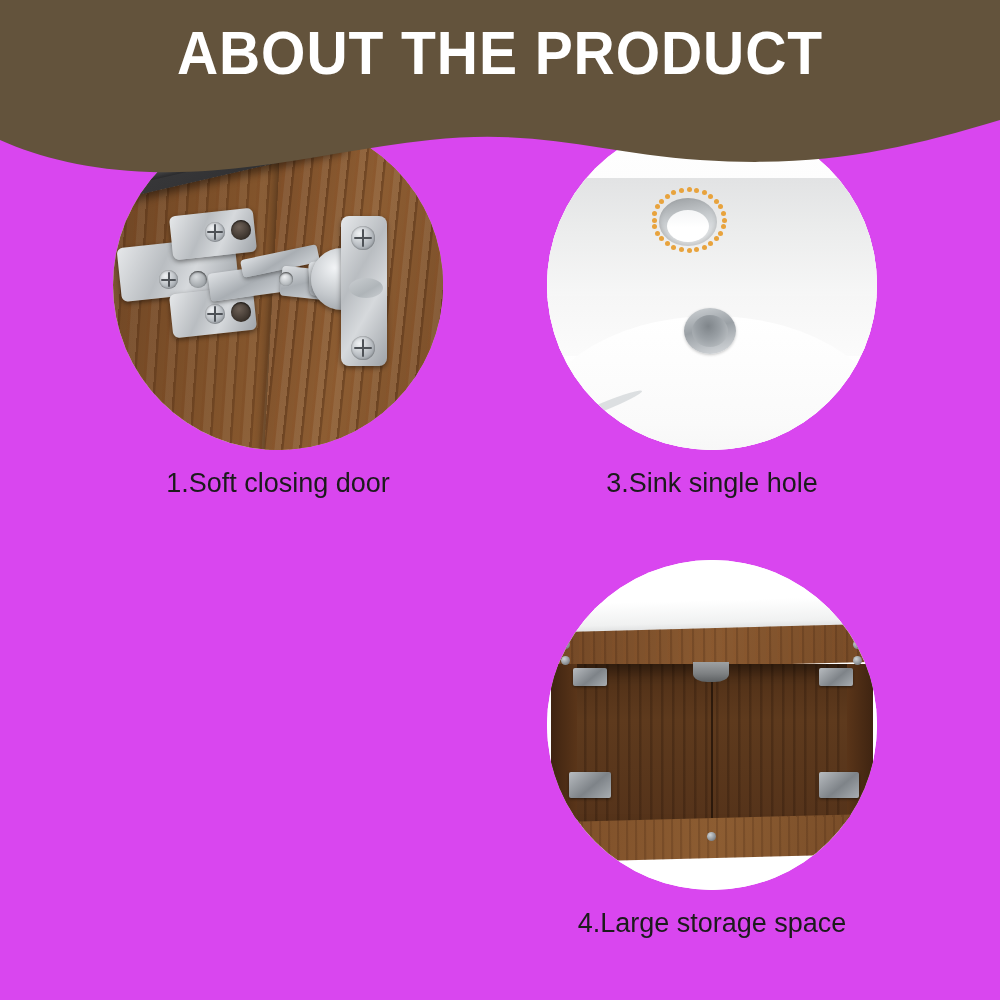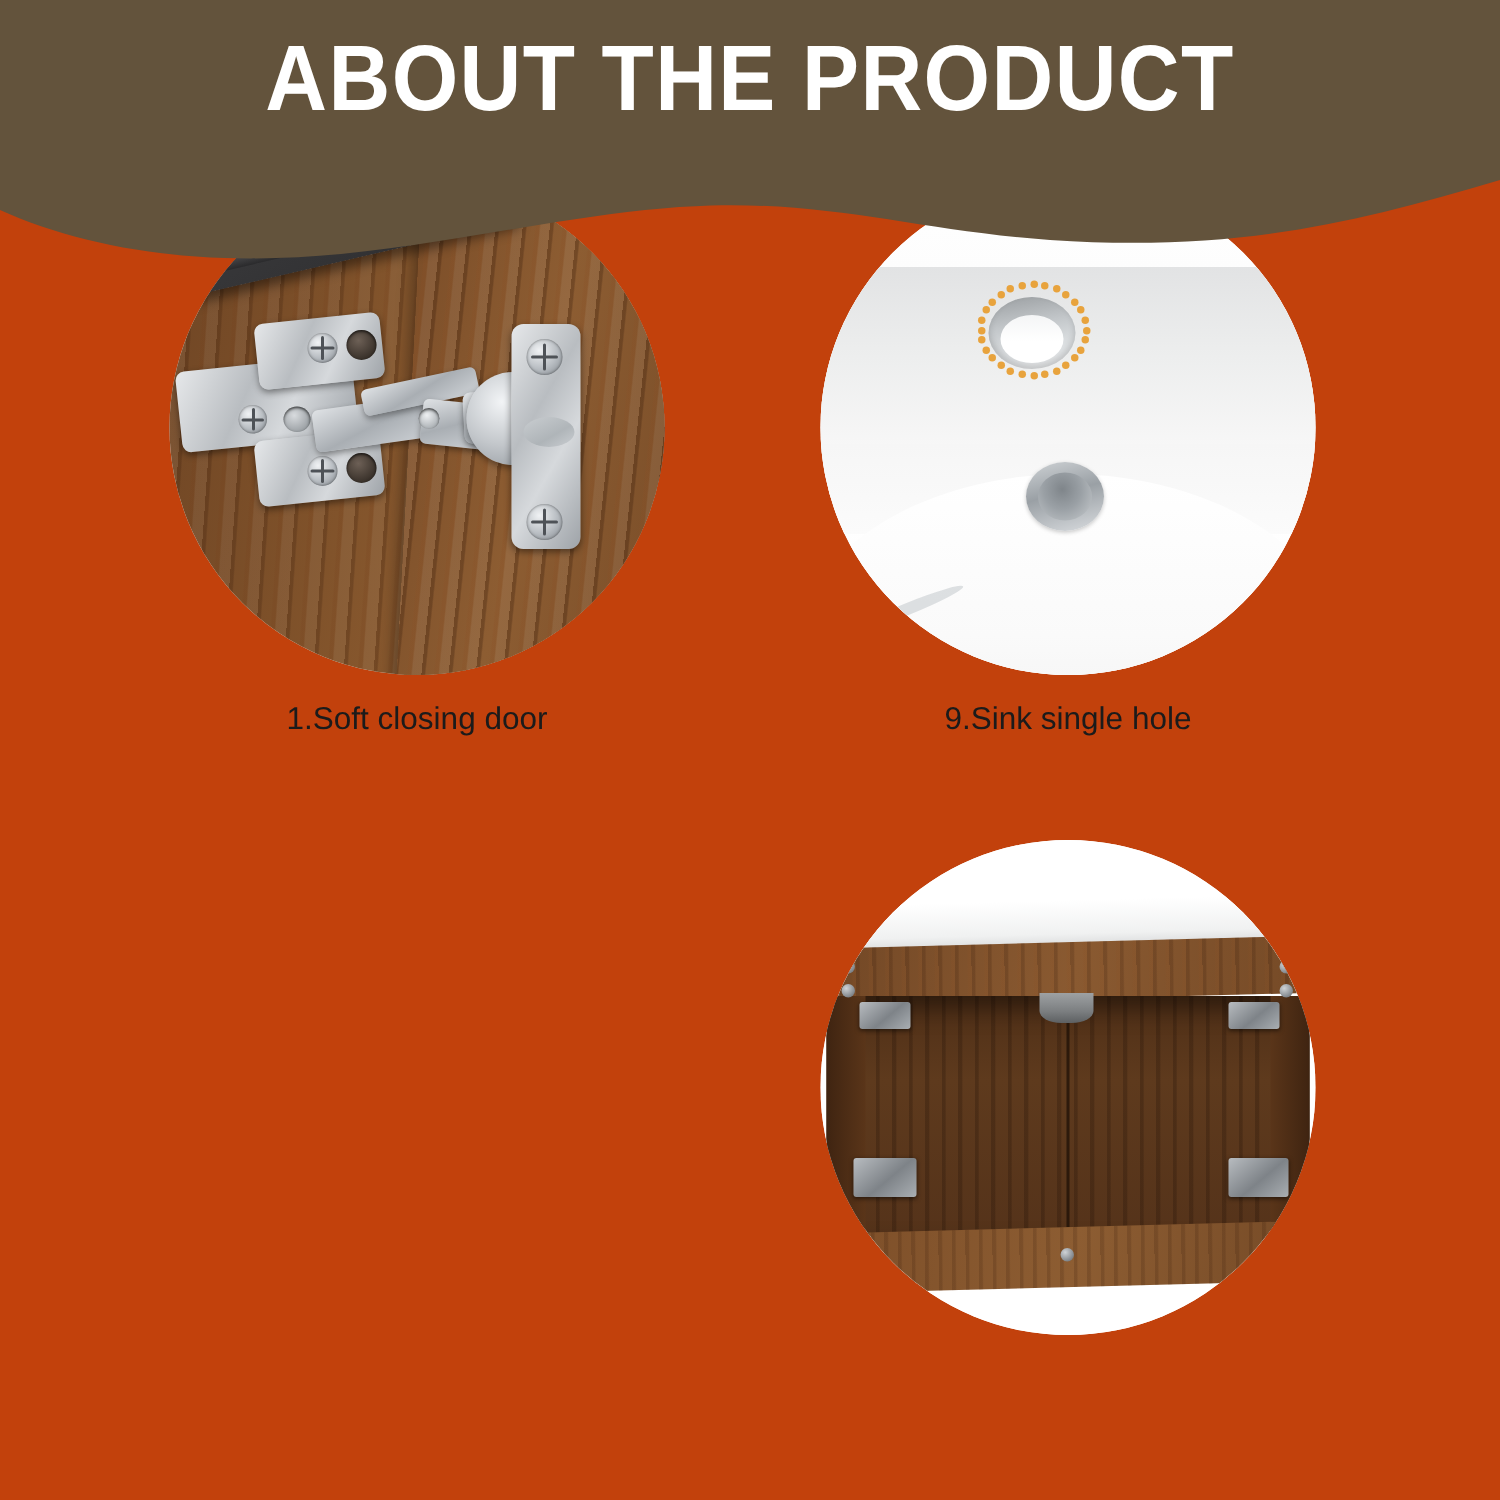--- a/index.html
+++ b/index.html
@@ -10,21 +10,21 @@
     width: 1000px;
     height: 1000px;
     background: #e9cfb2;
     font-family: "Liberation Sans", sans-serif;
     overflow: hidden;
   }
   #stage {
     position: relative;
     width: 1000px;
     height: 1000px;
-    background: #c2410c;
+    background: #d946ef;
     overflow: hidden;
   }
 
   
   #header-banner {
     position: absolute;
     left: 0; top: 0;
     width: 1000px;
     height: 200px;
     overflow: hidden;
@@ -72,21 +72,21 @@
     height: 330px;
   }
 
   .caption {
     position: absolute;
     left: -60px;
     top: 348px;
     width: 450px;
     text-align: center;
     font-family: "Liberation Sans", sans-serif;
-    font-size: 21px;
+    font-size: 27px;
     color: #1b1b1b;
     letter-spacing: 0px;
     white-space: nowrap;
   }
 
   
   .t1-wood-back {
     position: absolute;
     left: -20px; top: -20px;
     width: 380px; height: 380px;
@@ -518,21 +518,21 @@
             <div class="ring-dot" style="left: 20.3141px; top: 8.38084px; background: rgb(232, 163, 61);"></div>
             <div class="ring-dot" style="left: 27.7118px; top: 6.15467px; background: rgb(232, 163, 61);"></div>
           </div>
 
         <div class="t2-overflow">
           <div class="t2-overflow-in"></div>
         </div>
         <div class="t2-sheen"></div>
       </div>
     </div>
-    <div class="caption">9.Sink single hole</div>
+    <div class="caption">3.Sink single hole</div>
   </div>
 
 
   <div class="tile" style="left:547px; top:560px;">
     <div class="photo-circle">
       <div class="scene">
         <div class="t4-bg"></div>
         <div class="t4-top-white"></div>
         <div class="t4-top-rail"></div>
         <div class="t4-cavity"></div>
@@ -551,15 +551,16 @@
         <div class="t4-screw" style="left:14px; top:96px;"></div>
         <div class="t4-screw" style="left:306px; top:80px;"></div>
         <div class="t4-screw" style="left:306px; top:96px;"></div>
         <div class="t4-screw" style="left:14px; top:264px;"></div>
         <div class="t4-screw" style="left:32px; top:272px;"></div>
         <div class="t4-screw" style="left:160px; top:272px;"></div>
         <div class="t4-screw" style="left:292px; top:268px;"></div>
         <div class="t4-screw" style="left:308px; top:262px;"></div>
       </div>
     </div>
+    <div class="caption">4.Large storage space</div>
   </div>
 
 </div>
 
 </body></html>

